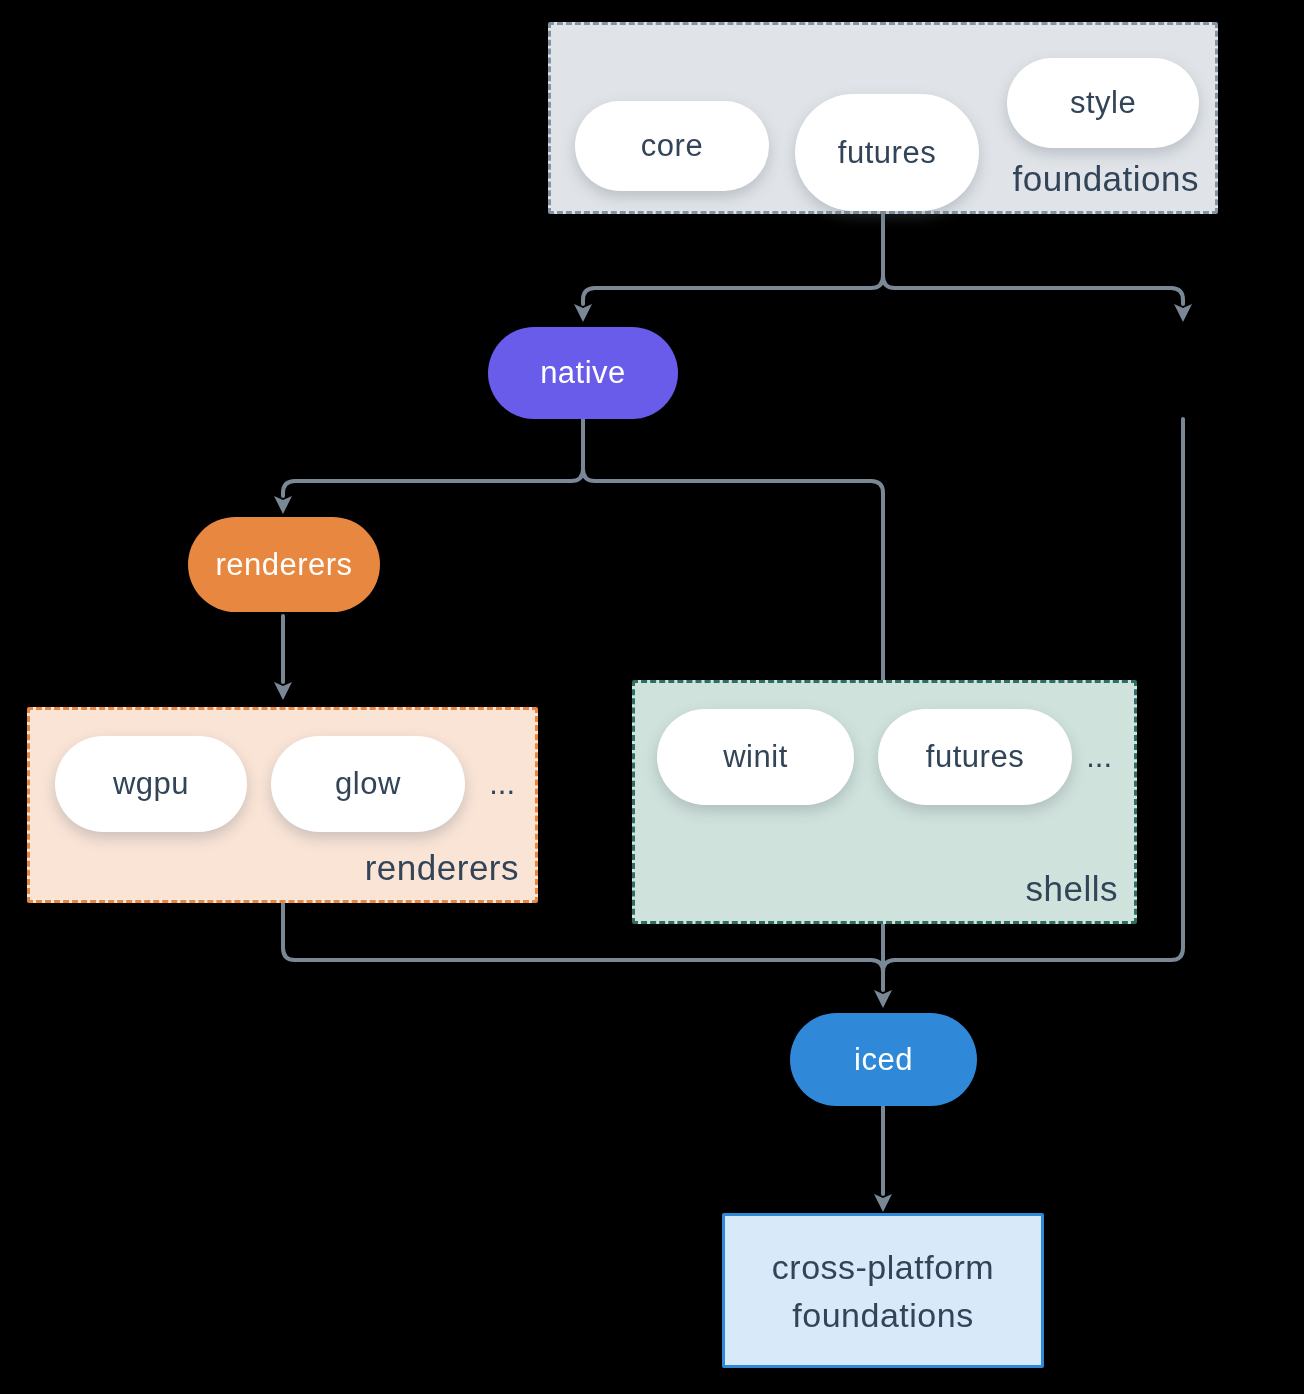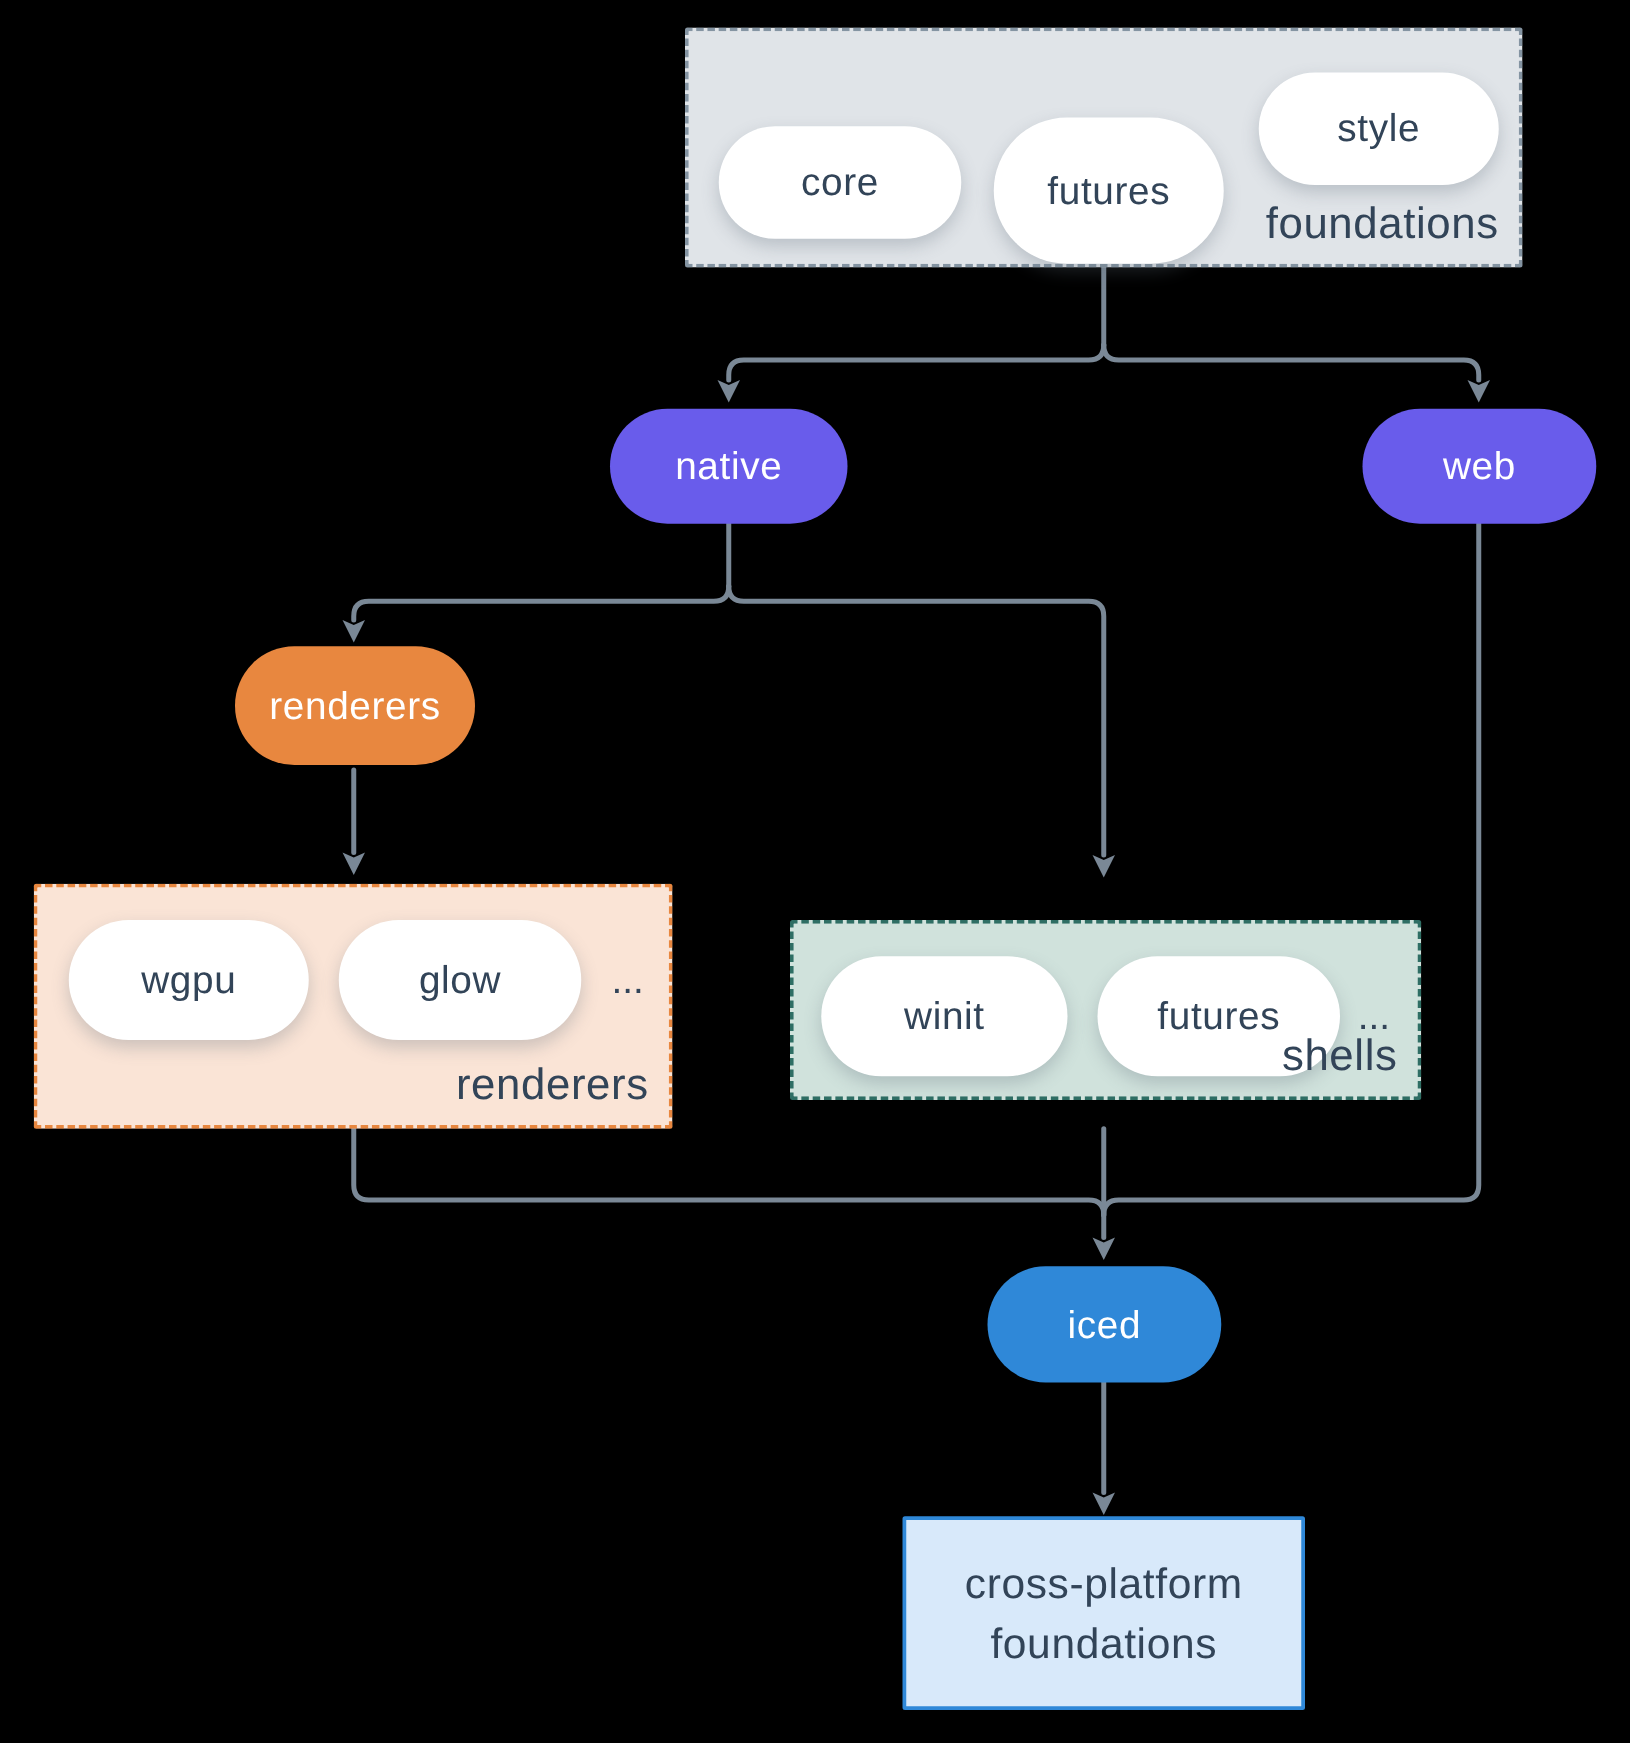--- a/index.html
+++ b/index.html
@@ -21,21 +21,21 @@
   .pill.solid{color:#ffffff; box-shadow:none;}
   .pill.purple{background:var(--purple);}
   .pill.orangebg{background:var(--orange);}
   .pill.bluebg{background:var(--blue);}
 
   .group{position:absolute; border-radius:2px;}
   .group.foundations{left:548px; top:22px; width:670px; height:192px;
         background:var(--gray-fill); border:3px dashed var(--gray-dash);}
   .group.renderers{left:27px; top:707px; width:511px; height:196px;
         background:var(--peach); border:3px dashed var(--orange);}
-  .group.shells{left:632px; top:736px; width:505px; height:144px;
+  .group.shells{left:632px; top:680px; width:505px; height:244px;
         background:var(--mint); border:3px dashed var(--teal);}
   .group-label{position:absolute; right:16px; bottom:12px; font-size:35px;
         color:var(--text-dark); letter-spacing:.5px;}
   .ellipsis{position:absolute; top:26px; height:96px; display:flex; align-items:center;
         font-size:31px; color:var(--text-dark);}
 
   
   #core{left:24px; top:33px; width:194px; height:90px;margin-top:43px;}
   #futures{left:244px; top:33px; width:184px; height:117px;margin-top:36px;}
   #style{left:456px; top:33px; width:192px; height:90px;}
@@ -91,21 +91,20 @@
   </svg>
 
   <div class="group foundations">
     <div class="pill" id="core">core</div>
     <div class="pill" id="futures">futures</div>
     <div class="pill" id="style">style</div>
     <div class="group-label">foundations</div>
   </div>
 
   <div class="pill solid purple" id="native">native</div>
-  <div class="pill solid purple" id="web">web</div>
 
   <div class="pill solid orangebg" id="graphics">renderers</div>
 
   <div class="group renderers">
     <div class="pill" id="wgpu">wgpu</div>
     <div class="pill" id="glow">glow</div>
     <div class="ellipsis" id="renderers-ellipsis">...</div>
     <div class="group-label">renderers</div>
   </div>
 

